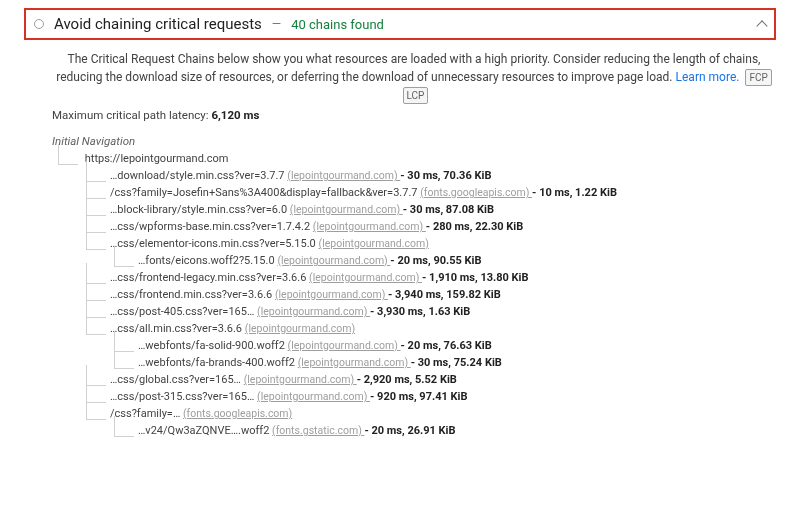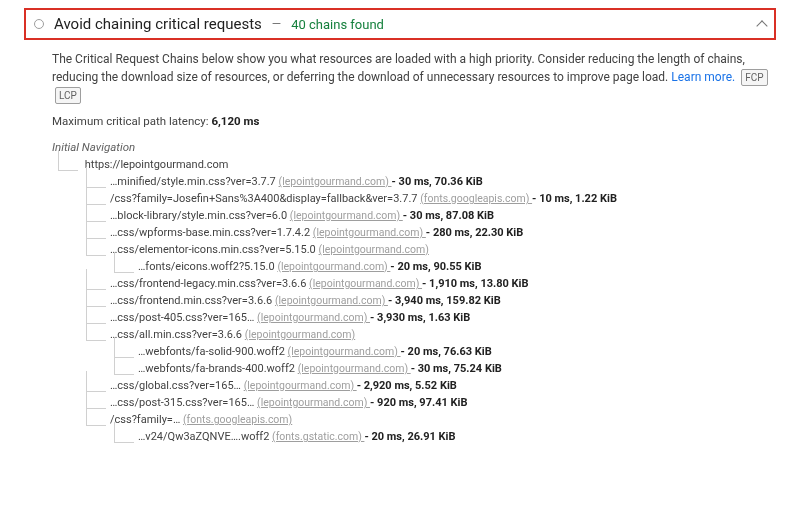--- a/index.html
+++ b/index.html
@@ -34,21 +34,22 @@
     width: 8px; height: 8px;
     border-right: 1.5px solid #757575;
     border-top: 1.5px solid #757575;
     transform: rotate(-45deg);
     margin-top: 4px;
   }
   .description {
     color: #424242;
     font-size: 12px;
     line-height: 1.5;
-    margin: 0 0 10px 28px;
+    margin: 0 0 4px 28px;
+    text-align: center;
   }
   .learn-more { color: #1a73e8; text-decoration: none; }
   .metric-chip {
     display: inline-block;
     border: 1px solid #9e9e9e;
     color: #616161;
     font-size: 10px;
     padding: 0 3px;
     border-radius: 2px;
     margin-left: 3px;
@@ -132,21 +133,21 @@
 </div>
 
 <div class="initial-nav">Initial Navigation</div>
 
 <div class="tree">
   <div class="tree-row">
     <span class="branch"></span>
     <span class="url">https://lepointgourmand.com</span>
   </div>
   <div id="tree-rows">
-      <div class="tree-row"><span class="tree-indent" style="width: 28px;"></span><span class="branch"></span><span class="url">…minified/style.min.css?ver=3.7.7  </span><span class="domain">(lepointgourmand.com) </span><span class="stats">- 30 ms, 70.36 KiB</span></div>
+      <div class="tree-row"><span class="tree-indent" style="width: 28px;"></span><span class="branch"></span><span class="url">…download/style.min.css?ver=3.7.7  </span><span class="domain">(lepointgourmand.com) </span><span class="stats">- 30 ms, 70.36 KiB</span></div>
       <div class="tree-row"><span class="tree-indent" style="width: 28px;"></span><span class="branch"></span><span class="url">/css?family=Josefin+Sans%3A400&amp;display=fallback&amp;ver=3.7.7  </span><span class="domain">(fonts.googleapis.com) </span><span class="stats">- 10 ms, 1.22 KiB</span></div>
       <div class="tree-row"><span class="tree-indent" style="width: 28px;"></span><span class="branch"></span><span class="url">…block-library/style.min.css?ver=6.0  </span><span class="domain">(lepointgourmand.com) </span><span class="stats">- 30 ms, 87.08 KiB</span></div>
       <div class="tree-row"><span class="tree-indent" style="width: 28px;"></span><span class="branch"></span><span class="url">…css/wpforms-base.min.css?ver=1.7.4.2  </span><span class="domain">(lepointgourmand.com) </span><span class="stats">- 280 ms, 22.30 KiB</span></div>
       <div class="tree-row"><span class="tree-indent" style="width: 28px;"></span><span class="branch"></span><span class="url">…css/elementor-icons.min.css?ver=5.15.0  </span><span class="domain">(lepointgourmand.com) </span></div>
       <div class="tree-row"><span class="tree-indent" style="width: 56px;"></span><span class="branch"></span><span class="url">…fonts/eicons.woff2?5.15.0  </span><span class="domain">(lepointgourmand.com) </span><span class="stats">- 20 ms, 90.55 KiB</span></div>
       <div class="tree-row"><span class="tree-indent" style="width: 28px;"></span><span class="branch"></span><span class="url">…css/frontend-legacy.min.css?ver=3.6.6  </span><span class="domain">(lepointgourmand.com) </span><span class="stats">- 1,910 ms, 13.80 KiB</span></div>
       <div class="tree-row"><span class="tree-indent" style="width: 28px;"></span><span class="branch"></span><span class="url">…css/frontend.min.css?ver=3.6.6  </span><span class="domain">(lepointgourmand.com) </span><span class="stats">- 3,940 ms, 159.82 KiB</span></div>
       <div class="tree-row"><span class="tree-indent" style="width: 28px;"></span><span class="branch"></span><span class="url">…css/post-405.css?ver=165…  </span><span class="domain">(lepointgourmand.com) </span><span class="stats">- 3,930 ms, 1.63 KiB</span></div>
       <div class="tree-row"><span class="tree-indent" style="width: 28px;"></span><span class="branch"></span><span class="url">…css/all.min.css?ver=3.6.6  </span><span class="domain">(lepointgourmand.com) </span></div>
       <div class="tree-row"><span class="tree-indent" style="width: 56px;"></span><span class="branch"></span><span class="url">…webfonts/fa-solid-900.woff2  </span><span class="domain">(lepointgourmand.com) </span><span class="stats">- 20 ms, 76.63 KiB</span></div>

